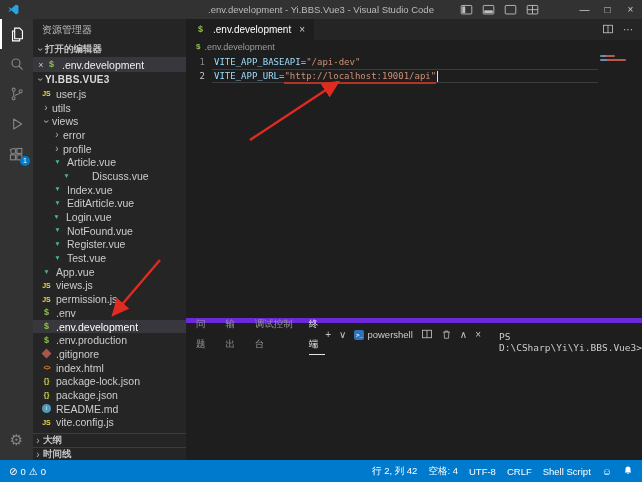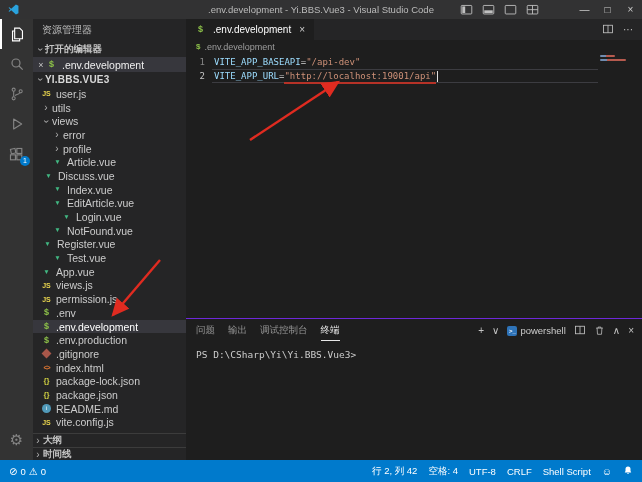--- a/index.html
+++ b/index.html
@@ -74,21 +74,21 @@
   .tok-op{color:#d4d4d4}
   .tok-str{color:#ce9178}
   .caret{width:1px;height:11px;background:#e0e0e0;margin-left:1px}
   .red-underline{position:absolute;left:98px;top:27.5px;width:152px;height:2px;background:#b63227;z-index:2}
   .minimap{position:absolute;top:1px;right:12px;width:30px;z-index:3}
   .mm-bar{height:2px;margin-bottom:2px;border-radius:1px}
   .mm-b1{width:15px;background:linear-gradient(90deg,#6f8cb0 40%,#b65a4e 40%)}
   .mm-b2{width:26px;background:linear-gradient(90deg,#6f8cb0 28%,#b65a4e 28%)}
 
   
-  .panel{height:142px;border-top:1px solid #6d28d9;display:flex;flex-direction:column}
+  .panel{height:142px;border-top:5px solid #6d28d9;display:flex;}
   .panel-header{height:22px;display:flex;align-items:center;padding:0 8px 0 10px}
   .panel-tabs{display:flex;gap:13px}
   .panel-tab{font-size:9.5px;color:#969696;line-height:20px}
   .panel-tab.active{color:#e7e7e7;border-bottom:1px solid #e7e7e7}
   .panel-actions{margin-left:auto;display:flex;align-items:center;gap:8px;color:#c5c5c5}
   .pa-ico{font-size:10px;display:flex;align-items:center}
   .ps-chip{display:flex;align-items:flex-end;gap:3px;font-size:9.5px;color:#cccccc}
   .ps-ico{width:10px;height:10px;background:#2e73b8;color:#fff;font-size:6px;line-height:10px;text-align:center;border-radius:2px;font-weight:bold}
   .terminal{flex:1;padding:8px 0 0 10px;font-family:"DejaVu Sans Mono","Liberation Mono",monospace;font-size:9.5px;color:#cccccc}
 
@@ -227,41 +227,41 @@
             <span class="lbl">error</span>
           </div>
           <div class="tree-row" style="padding-left: 19px;">
             <span class="chev">›</span>
             <span class="lbl">profile</span>
           </div>
           <div class="tree-row" style="padding-left: 19px;">
             <span class="fi fi-vue">▼</span>
             <span class="lbl">Article.vue</span>
           </div>
-          <div class="tree-row" style="padding-left: 10px;">
+          <div class="tree-row" style="padding-left: 28px; gap: 16px;">
             <span class="fi fi-vue">▼</span>
             <span class="lbl">Discuss.vue</span>
           </div>
           <div class="tree-row" style="padding-left: 19px;">
             <span class="fi fi-vue">▼</span>
             <span class="lbl">Index.vue</span>
           </div>
           <div class="tree-row" style="padding-left: 19px;">
             <span class="fi fi-vue">▼</span>
             <span class="lbl">EditArticle.vue</span>
           </div>
-          <div class="tree-row" style="padding-left: 28px;">
+          <div class="tree-row" style="padding-left: 18px;">
             <span class="fi fi-vue">▼</span>
             <span class="lbl">Login.vue</span>
           </div>
           <div class="tree-row" style="padding-left: 19px;">
             <span class="fi fi-vue">▼</span>
             <span class="lbl">NotFound.vue</span>
           </div>
-          <div class="tree-row" style="padding-left: 9px;">
+          <div class="tree-row" style="padding-left: 19px;">
             <span class="fi fi-vue">▼</span>
             <span class="lbl">Register.vue</span>
           </div>
           <div class="tree-row" style="padding-left: 19px;">
             <span class="fi fi-vue">▼</span>
             <span class="lbl">Test.vue</span>
           </div>
           <div class="tree-row" style="padding-left: 8px;">
             <span class="fi fi-vue">▼</span>
             <span class="lbl">App.vue</span>

